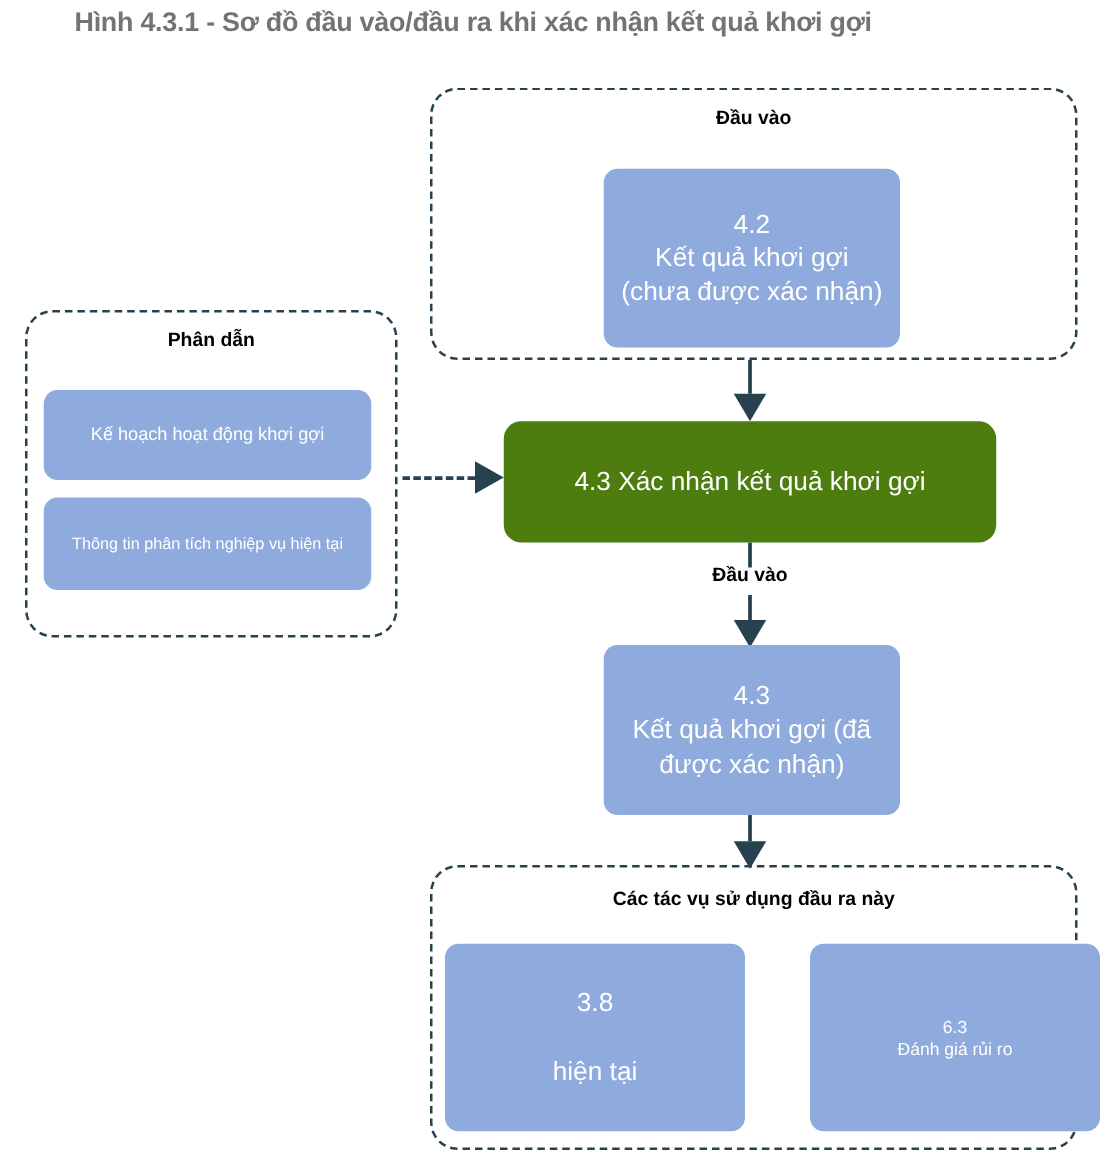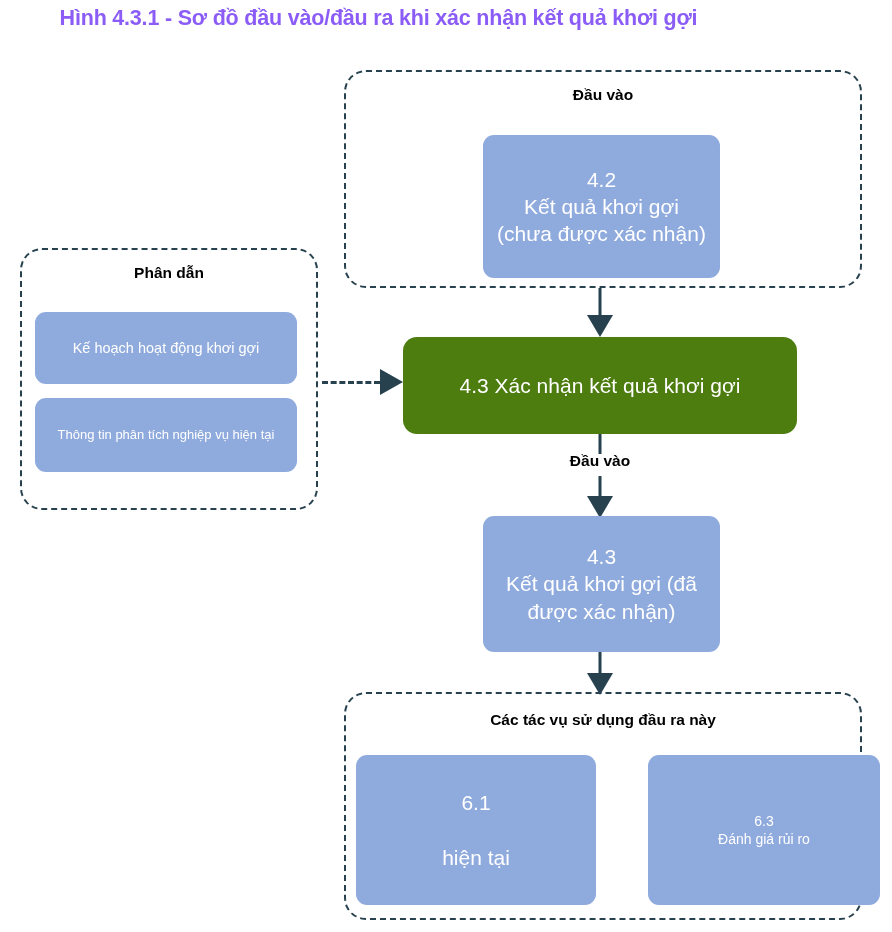--- a/index.html
+++ b/index.html
@@ -21,21 +21,21 @@
 
   
   .fig-title {
     position: absolute;
     left: 0;
     top: 6px;
     width: 757px;
     text-align: center;
     font-size: 21.5px;
     font-weight: bold;
-    color: #8b5cf6;
+    color: #737373;
     letter-spacing: -0.2px;
     white-space: nowrap;
   }
 
   
   .group {
     position: absolute;
     box-sizing: border-box;
     border: 2.5px dashed #27424E;
     border-radius: 22px;
@@ -199,21 +199,21 @@
     <div class="stem" style="height:21px;"></div>
     <div class="head"></div>
   </div>
 
   <div class="group" style="left:344px; top:692px; width:518px; height:228px;">
     <div class="group-title" style="top:17px;">Các tác vụ sử dụng đầu ra này</div>
   </div>
 
   <div class="node blue" style="left:356px; top:755px; width:240px; height:150px; font-size:21px;">
     <span class="label">
-      <span>6.1</span><br>
+      <span>3.8</span><br>
       <br>
       <span>hiện tại</span>
     </span>
   </div>
 
   <div class="node blue" style="left:648px; top:755px; width:232px; height:150px; font-size:14px;">
     <span class="label">
       <span>6.3</span><br>
       <span>Đánh giá rủi ro</span>
     </span>

